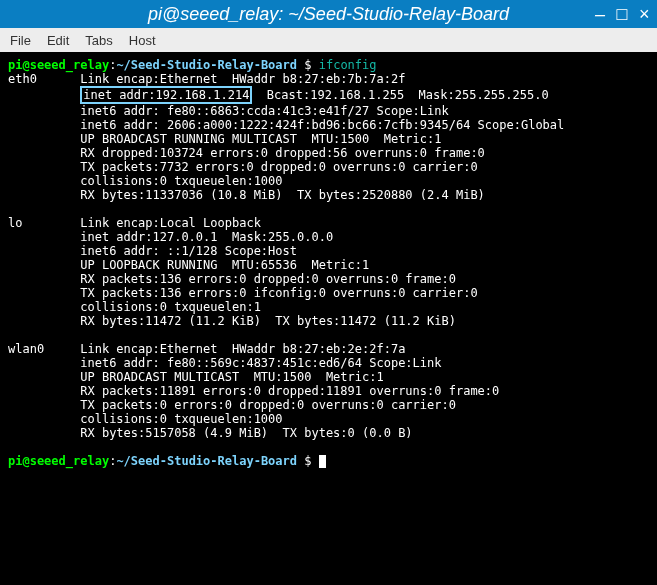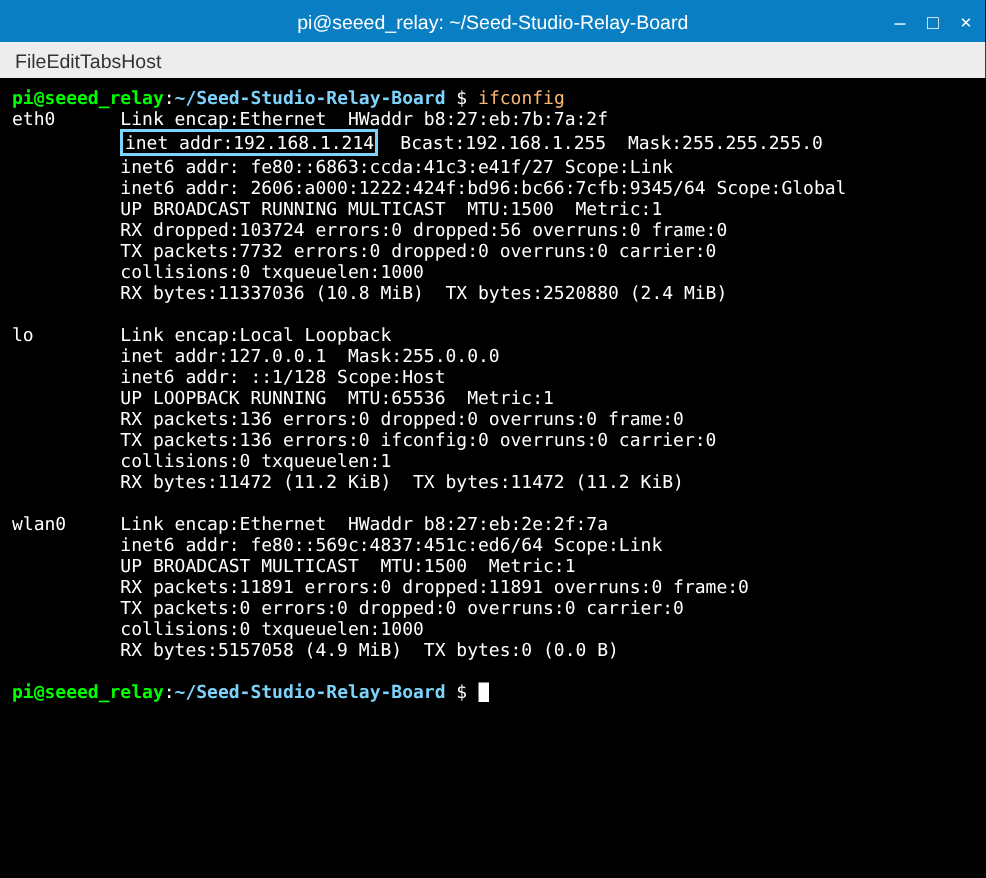--- a/index.html
+++ b/index.html
@@ -13,21 +13,22 @@
     }
     .titlebar {
       background: #0a7ec2;
       color: #fff;
       height: 28px;
       display: flex;
       align-items: center;
       justify-content: center;
       position: relative;
       font-family: sans-serif;
-      font-size: 13px;
+      font-size: 18px;
+      font-style: italic;
     }
     .titlebar-title { text-align: center; }
     .window-controls {
       position: absolute;
       right: 6px;
       display: flex;
       gap: 8px;
     }
     .win-btn {
       width: 14px;
@@ -37,40 +38,41 @@
       align-items: center;
       justify-content: center;
       cursor: pointer;
       font-family: sans-serif;
     }
     .menubar {
       background: #ededed;
       height: 24px;
       display: flex;
       align-items: center;
+      gap: 16px;
       padding: 12px 10px;
       font-family: sans-serif;
       font-size: 13px;
       color: #333;
     }
     .menu-item { cursor: pointer; }
     .terminal {
       background: #000;
       padding: 6px 8px;
       line-height: 14px;
       white-space: pre;
       color: #fff;
       font-size: 12px;
       height: calc(585px - 28px - 24px);
       overflow: hidden;
     }
     .prompt-user { color: #00ff00; font-weight: bold; }
     .prompt-path { color: #7dd3fc; font-weight: bold; }
     .prompt-sep { color: #fff; }
-    .cmd { color: #fdba74; }
+    .cmd { color: #14b8a6; }
     .highlight-box {
       border: 2px solid #7dd3fc;
       padding: 0 1px;
       display: inline-block;
     }
     .cursor {
       background: #fff;
       color: #fff;
       display: inline-block;
       width: 7px;

